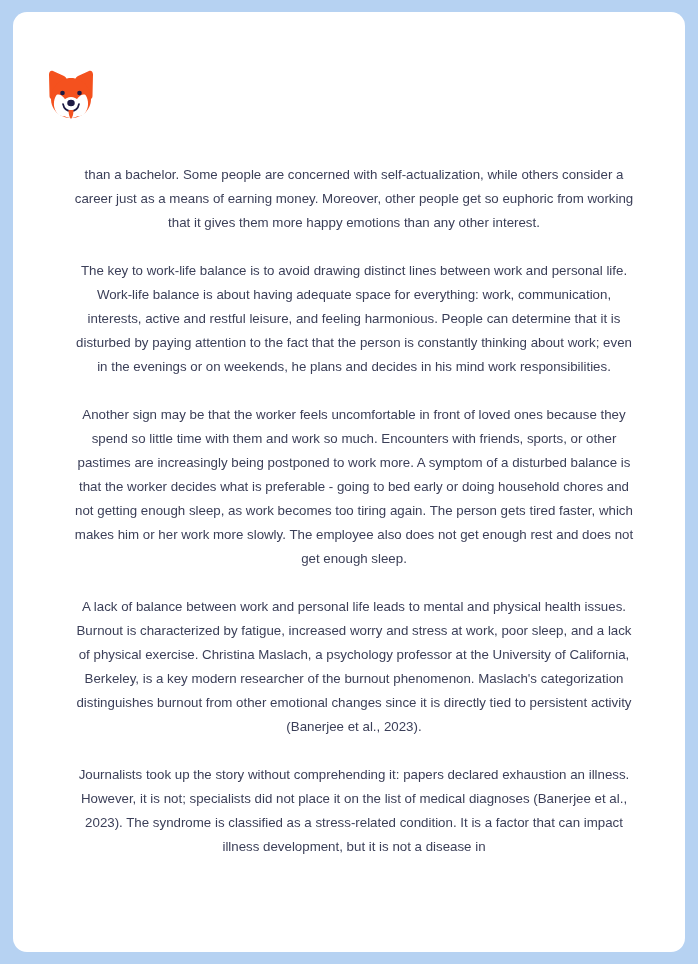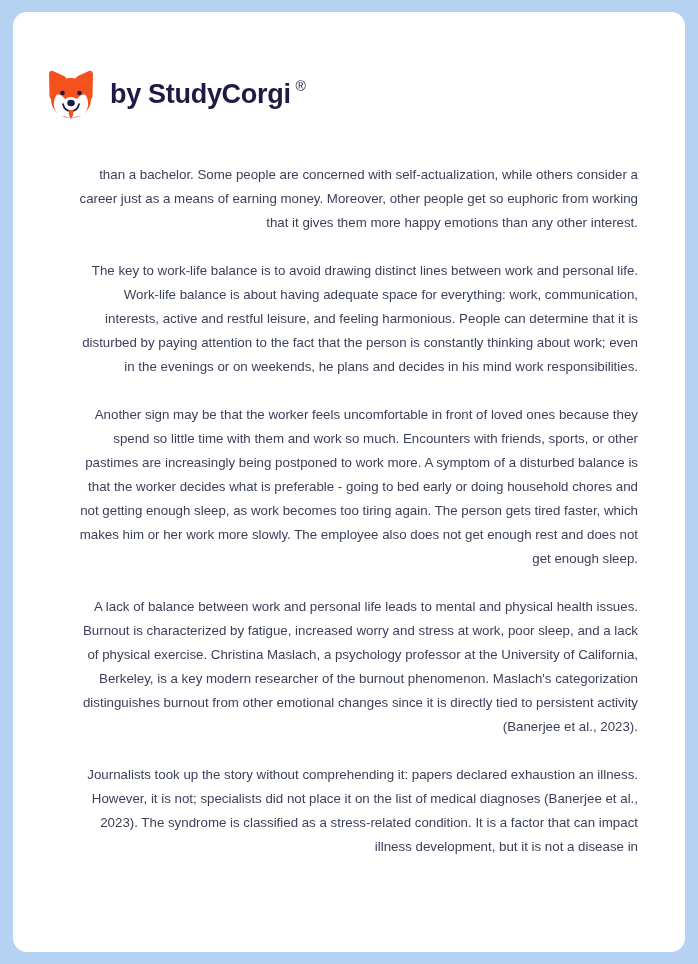--- a/index.html
+++ b/index.html
@@ -103,21 +103,21 @@
   .doc-body {
     padding: 0 47px 0 57px;
     box-sizing: border-box;
   }
 
   .doc-paragraph {
     font-size: 13.3px;
     color: #3b3f58;
     line-height: 24px;
     margin: 0 0 24px 0;
-    text-align: right;
+    text-align: center;
   }
 
   .doc-paragraph:first-child {
     margin-top: 43px;
   }
 </style>
 </head>
 <body>
 
 <div class="page-sheet">
@@ -141,24 +141,20 @@
 
         <circle cx="33" cy="50" r="4.6" fill="#1d1b44"></circle>
         <circle cx="67" cy="50" r="4.6" fill="#1d1b44"></circle>
 
         <ellipse cx="50" cy="70" rx="7.5" ry="6.5" fill="#1d1b44"></ellipse>
 
         <path d="M34 72 C36 82 42 86 50 86 C58 86 64 82 66 72" stroke="#1d1b44" stroke-width="3.4" fill="none" stroke-linecap="round"></path>
 
         <path d="M45 84 C45 92 47 99 50 102 C53 99 55 92 55 84 Z" fill="#f4511e"></path>
       </svg>
-      <div class="brand-wordmark">
-        <span class="brand-name">by StudyCorgi</span>
-        <span class="brand-reg">®</span>
-      </div>
     </div>
 
 
   </div>
 
   <div class="doc-body">
     <p class="doc-paragraph">than a bachelor. Some people are concerned with self-actualization, while others consider a career just as a means of earning money. Moreover, other people get so euphoric from working that it gives them more happy emotions than any other interest.</p>
     <p class="doc-paragraph">The key to work-life balance is to avoid drawing distinct lines between work and personal life. Work-life balance is about having adequate space for everything: work, communication, interests, active and restful leisure, and feeling harmonious. People can determine that it is disturbed by paying attention to the fact that the person is constantly thinking about work; even in the evenings or on weekends, he plans and decides in his mind work responsibilities.</p>
     <p class="doc-paragraph">Another sign may be that the worker feels uncomfortable in front of loved ones because they spend so little time with them and work so much. Encounters with friends, sports, or other pastimes are increasingly being postponed to work more. A symptom of a disturbed balance is that the worker decides what is preferable - going to bed early or doing household chores and not getting enough sleep, as work becomes too tiring again. The person gets tired faster, which makes him or her work more slowly. The employee also does not get enough rest and does not get enough sleep.</p>
     <p class="doc-paragraph">A lack of balance between work and personal life leads to mental and physical health issues. Burnout is characterized by fatigue, increased worry and stress at work, poor sleep, and a lack of physical exercise. Christina Maslach, a psychology professor at the University of California, Berkeley, is a key modern researcher of the burnout phenomenon. Maslach's categorization distinguishes burnout from other emotional changes since it is directly tied to persistent activity (Banerjee et al., 2023).</p>

